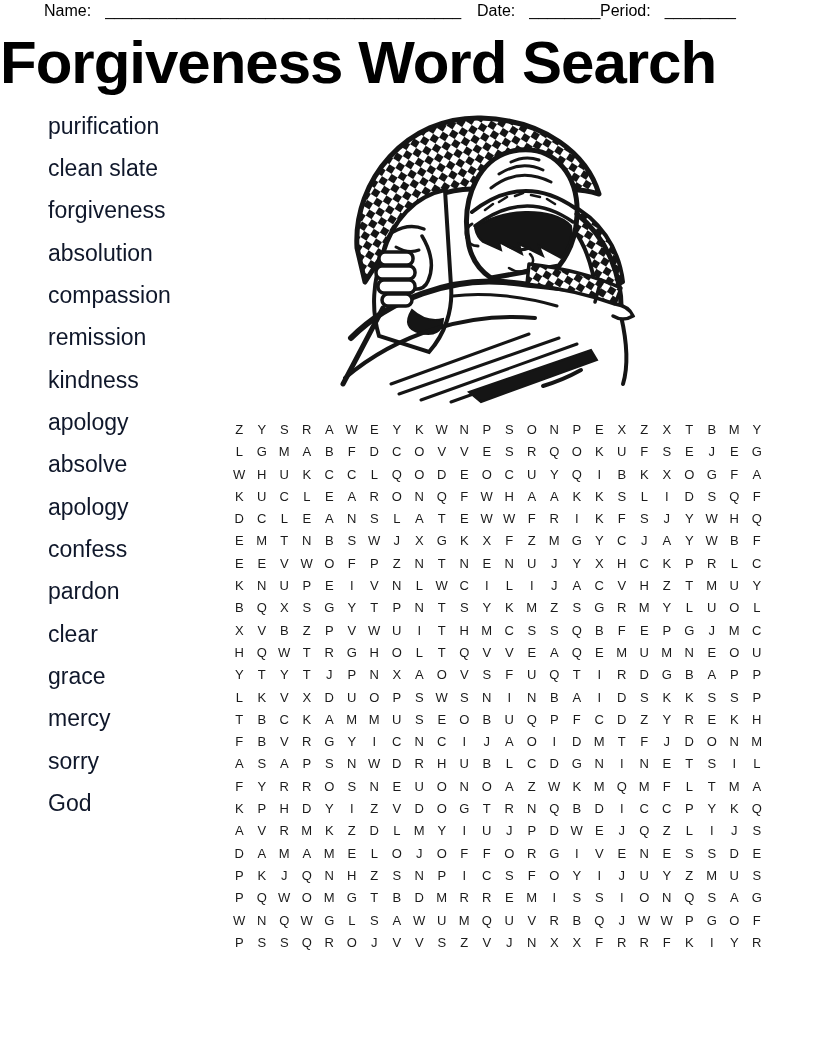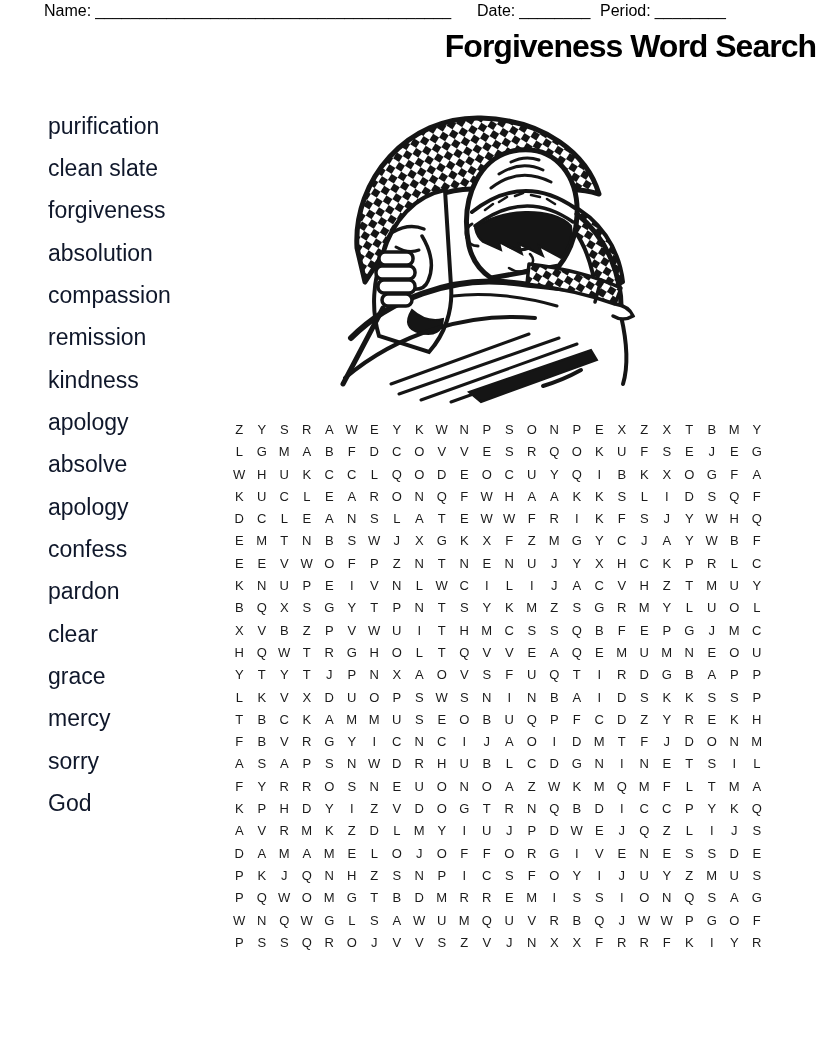--- a/index.html
+++ b/index.html
@@ -6,25 +6,25 @@
   body {
     width:816px; height:1056px; background:#ffffff; position:relative;
     font-family:"Liberation Sans", sans-serif; color:#000; overflow:hidden;
   }
   
   .header { position:absolute; left:44px; top:2px; width:730px; height:22px; font-size:16px; }
   .seg { position:absolute; top:0; white-space:nowrap; }
   .seg-name { left:0; }
   .seg-date { left:433px; }
   .seg-period { left:556px; }
-  .blank { margin-left:4px; letter-spacing:0; }
+  .blank { margin-left:14px; letter-spacing:0; }
   
   .title {
-    position:absolute; left:0; top:28px; width:816px; text-align:right;
-    font-size:32px; font-weight:600; letter-spacing:-1px; color:#000;
+    position:absolute; left:0; top:28px; width:816px; text-align:left;
+    font-size:60px; font-weight:600; letter-spacing:-1px; color:#000;
   }
   
   .illustration { position:absolute; left:333px; top:96px; width:334px; height:310px; }
   
   .word-list {
     position:absolute; left:48px; top:105px; margin:0; padding:0; list-style:none;
     font-size:23px; color:#0f172a;
   }
   .word-list li { height:42.35px; display:flex; align-items:center; }
   

